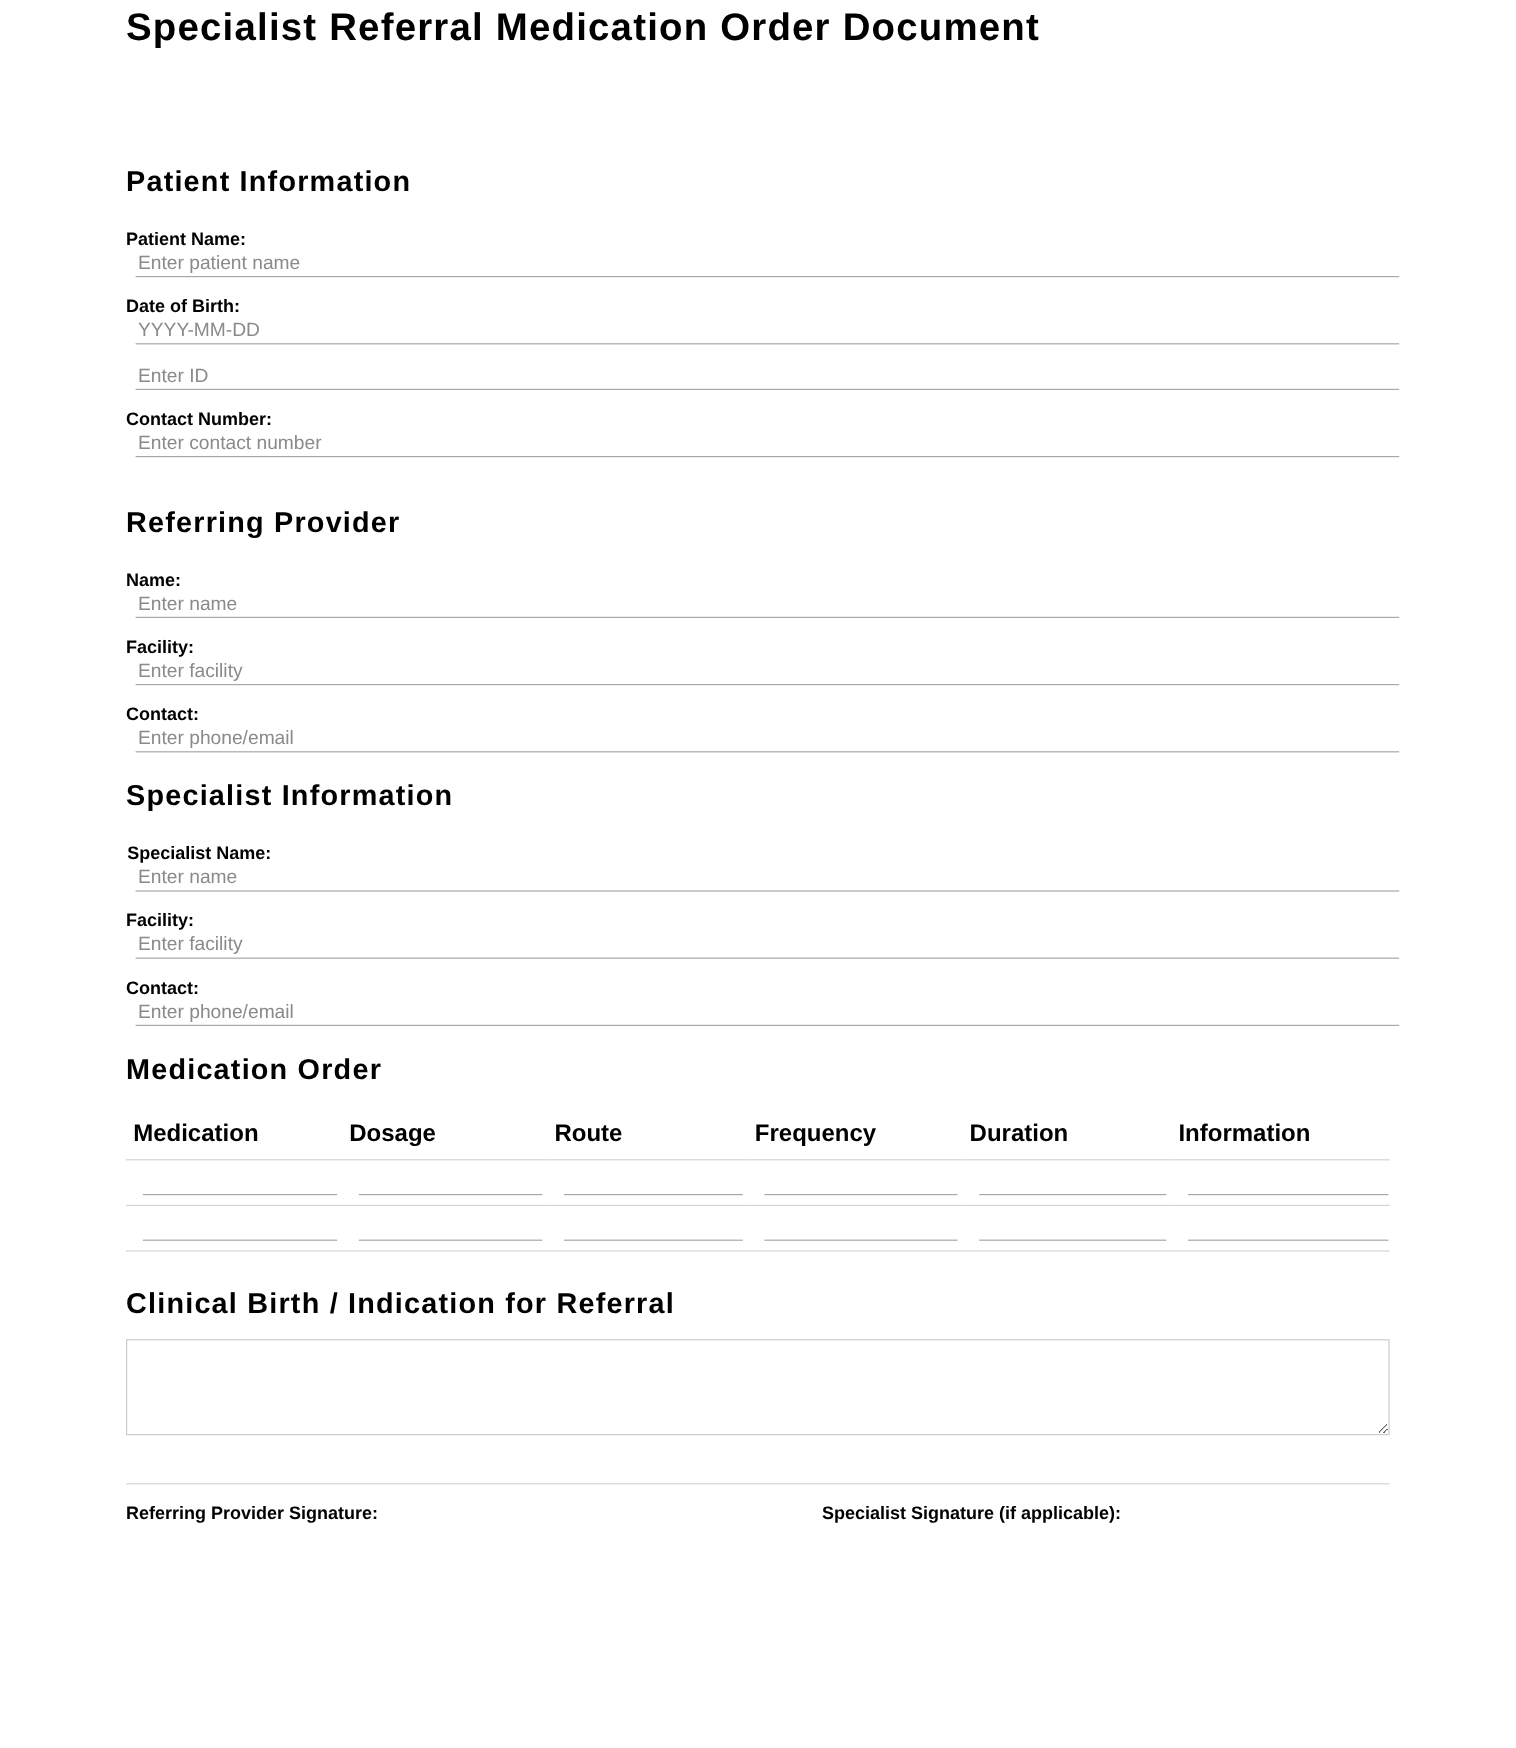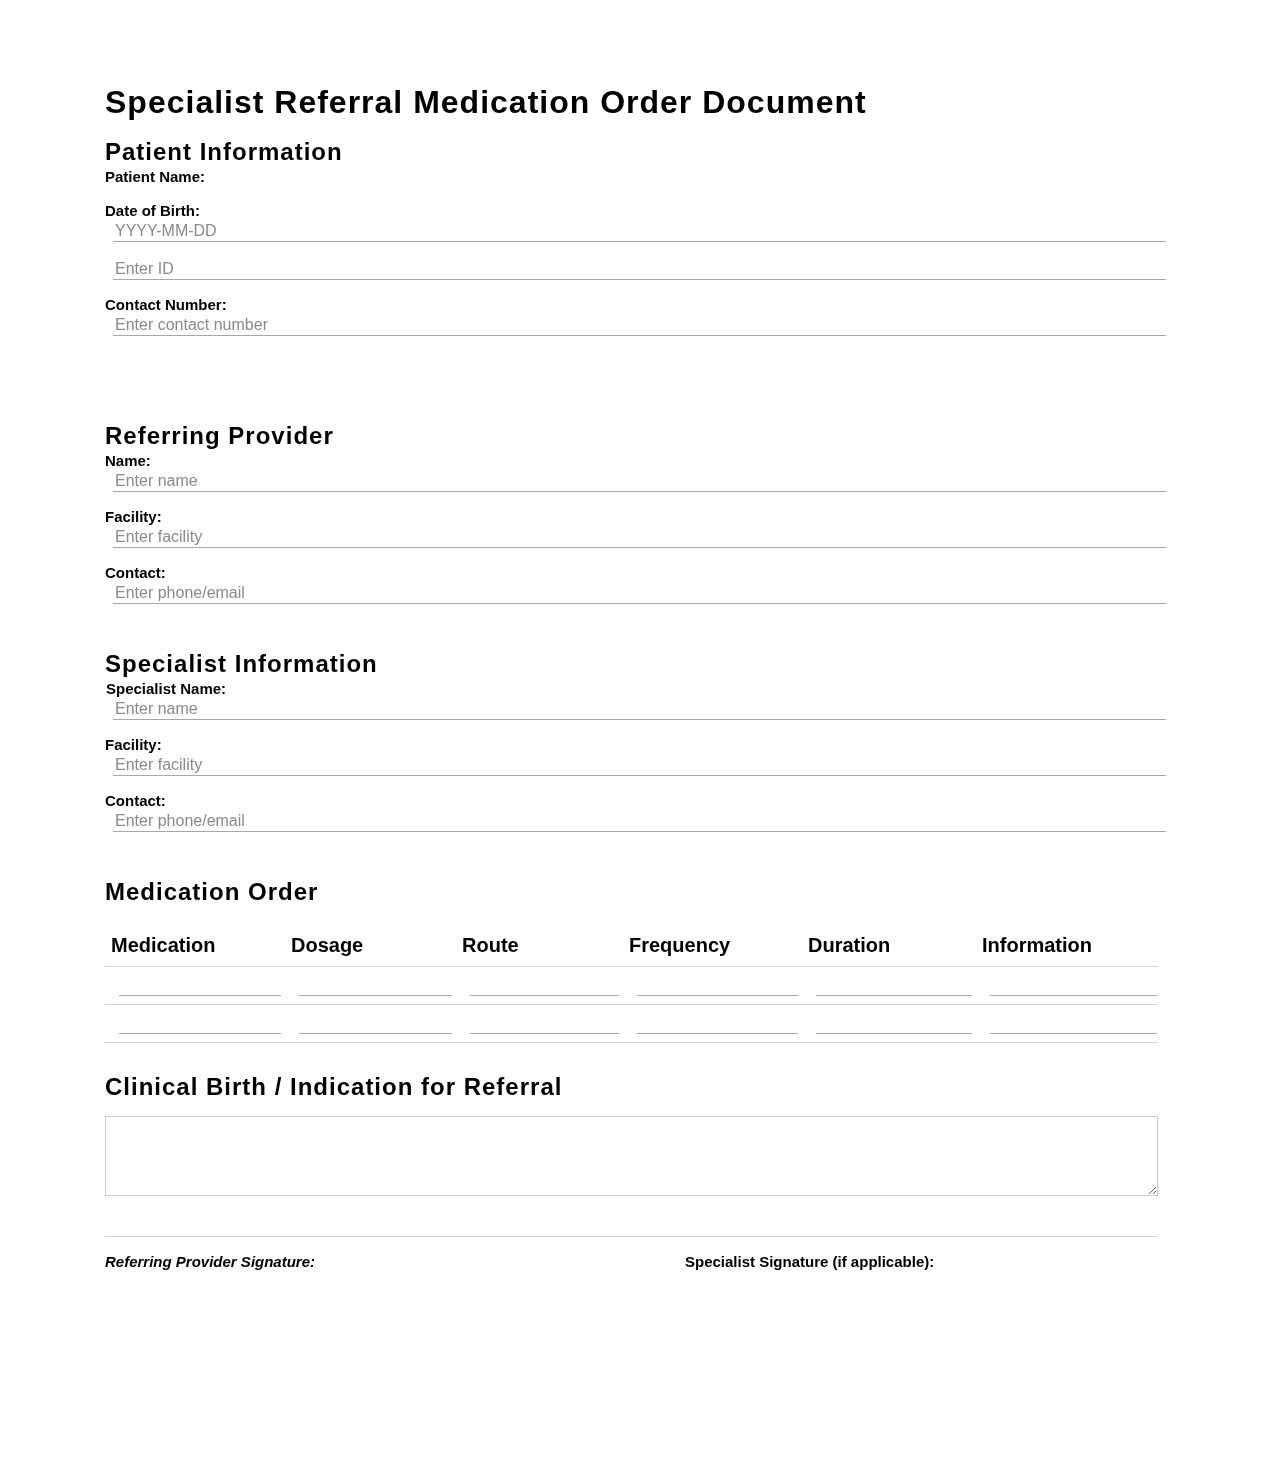--- a/index.html
+++ b/index.html
@@ -7,21 +7,20 @@
     body {
       width: 1263px;
       min-height: 1457px;
       font-family: "Liberation Sans", sans-serif;
       color: #000000;
     }
     .page {
       position: relative;
       margin-left: 105px;
       width: 1053px;
-      padding-top: 80px;
     }
     h1.doc-title {
       margin: 0;
       font-size: 32px;
       font-weight: bold;
       letter-spacing: 1px;
       line-height: 44px;
     }
     h2.section-title {
       margin: 0;
@@ -57,21 +56,21 @@
     .field-input::placeholder { color: #8a8a8a; }
 
     
     #sec-patient { position: absolute; top: 136px; left: 0; }
     #sec-referring { position: absolute; top: 420px; left: 0; }
     #sec-specialist { position: absolute; top: 648px; left: 0; }
     #sec-medication { position: absolute; top: 876px; left: 0; }
     #sec-notes { position: absolute; top: 1071px; left: 0; }
     #sec-signatures { position: absolute; top: 1236px; left: 0; width: 1053px; }
 
-    .fields { margin-top: 0; }
+    .fields { margin-top: 23px; }
     .fields .field + .field { margin-top: 16px; }
 
     table.med-table {
       position: absolute;
       top: 50px;
       left: 0;
       width: 1053px;
       border-collapse: collapse;
     }
     table.med-table th {
@@ -125,35 +124,36 @@
       position: relative;
       margin-top: 16px;
       height: 20px;
     }
     .sig-label {
       position: absolute;
       top: 0;
       font-size: 15px;
       font-weight: bold;
     }
-    .sig-left { left: 0; font-style: italic; }
+    .sig-left { left: 0; }
     .sig-right { left: 580px; }
   </style>
 </head>
 <body>
 
 <div class="page">
 
   <h1 class="doc-title">Specialist Referral Medication Order Document</h1>
 
   <section id="sec-patient">
     <h2 class="section-title">Patient Information</h2>
     <div class="fields">
       <div class="field">
         <label class="field-label">Patient Name:</label>
+        <input class="field-input" type="text" placeholder="Enter patient name" style="">
       </div>
       <div class="field">
         <label class="field-label">Date of Birth:</label>
         <input class="field-input" type="text" placeholder="YYYY-MM-DD" style="">
       </div>
       <div class="field">
         <input class="field-input" type="text" placeholder="Enter ID" style="">
       </div>
       <div class="field">
         <label class="field-label">Contact Number:</label>

